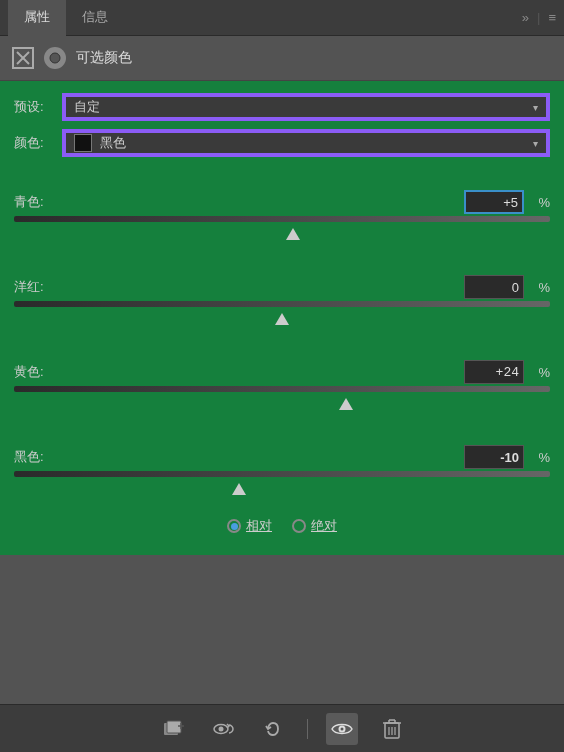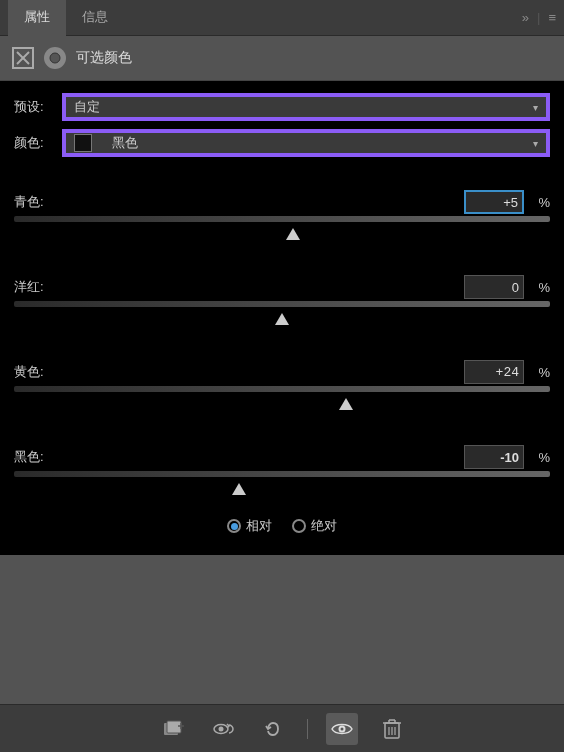--- a/index.html
+++ b/index.html
@@ -83,21 +83,21 @@
       justify-content: center;
     }
     .panel-title {
       font-size: 14px;
       color: #ddd;
     }
 
     
     .panel-content {
       padding: 12px 14px;
-      background: #000000;
+      background: #15803d;
     }
 
     
     .row {
       display: flex;
       align-items: center;
       margin-bottom: 8px;
     }
     .row-label {
       width: 48px;
@@ -216,20 +216,21 @@
       cursor: pointer;
     }
 
     
     .radio-group {
       display: flex;
       align-items: center;
       justify-content: center;
       gap: 20px;
       padding: 16px 0 8px 0;
+      text-decoration: underline;
     }
     .radio-item {
       display: flex;
       align-items: center;
       gap: 5px;
       cursor: pointer;
       color: #ccc;
       font-size: 13px;
     }
     .radio-outer {
@@ -325,21 +326,21 @@
     <span class="row-label">预设:</span>
     <div class="dropdown">
       <span>自定</span>
       <span class="dropdown-arrow">▾</span>
     </div>
   </div>
 
   <div class="row">
     <span class="row-label">颜色:</span>
     <div class="dropdown">
-      <div style="display:flex;align-items:center;gap:14px;">
+      <div style="display:flex;align-items:center;gap:2px;">
         <div class="color-swatch"></div>
         <span>黑色</span>
       </div>
       <span class="dropdown-arrow">▾</span>
     </div>
   </div>
 
   <div class="slider-section">
     <div class="slider-row">
       <span class="slider-label">青色:</span>

